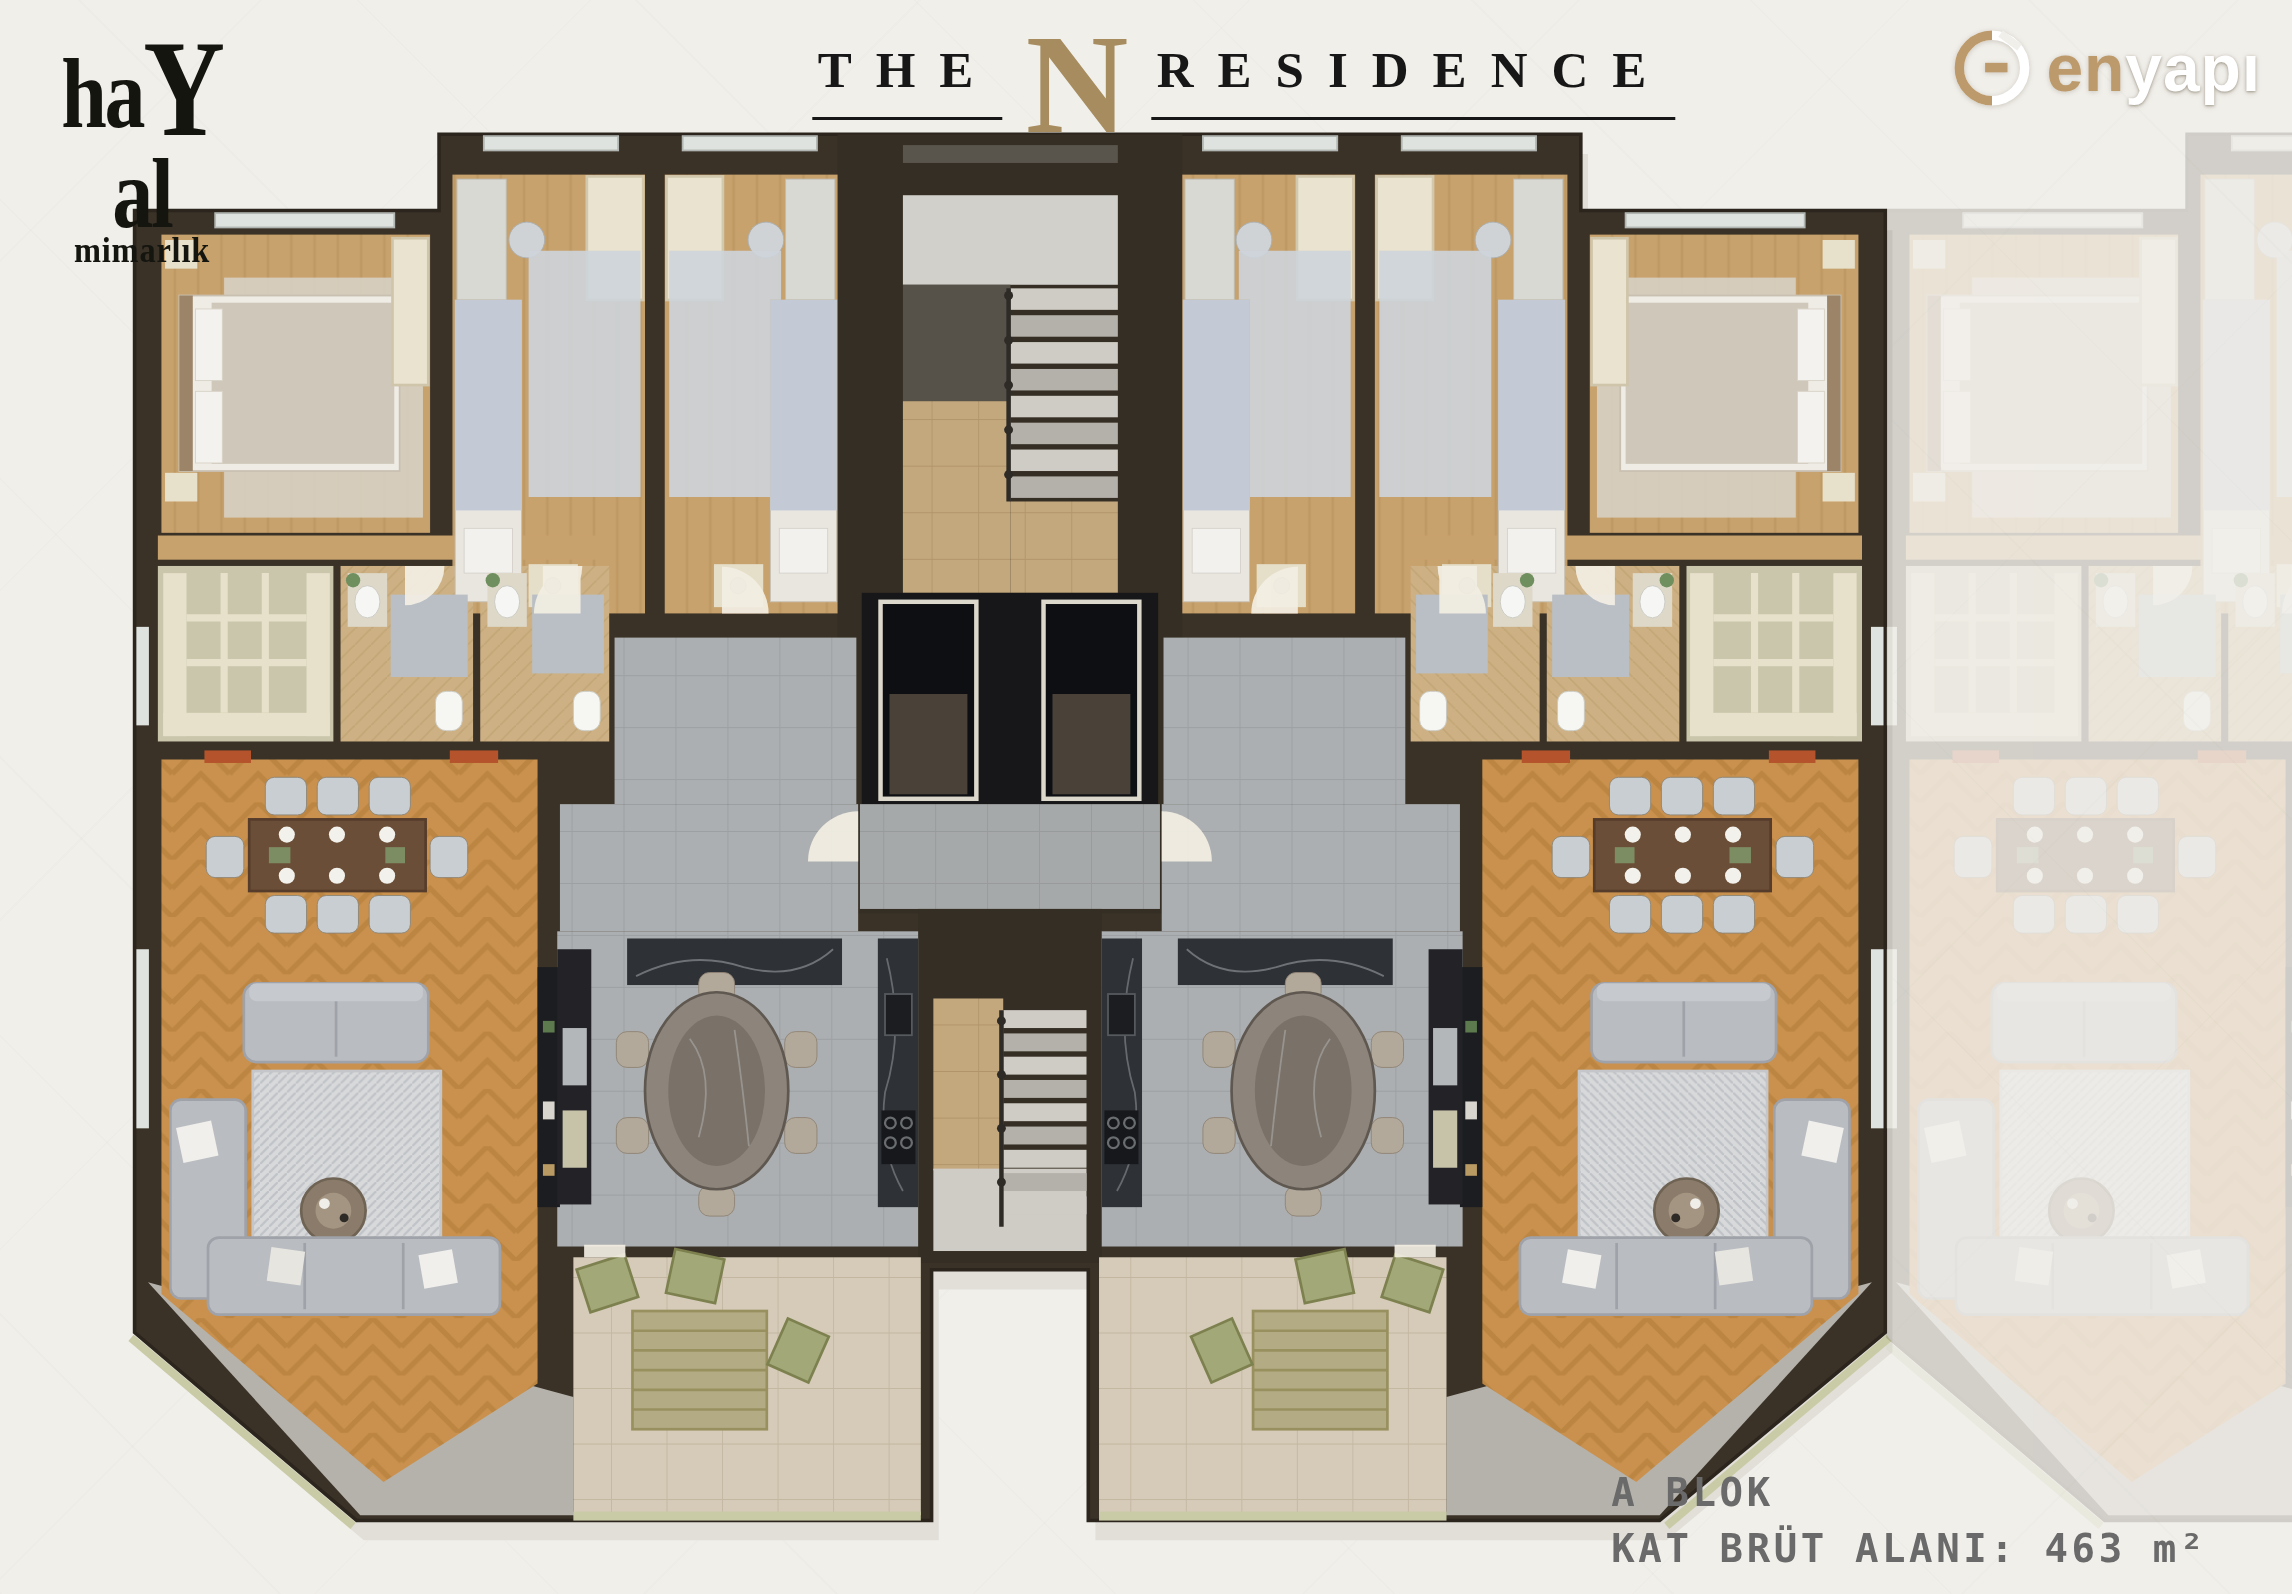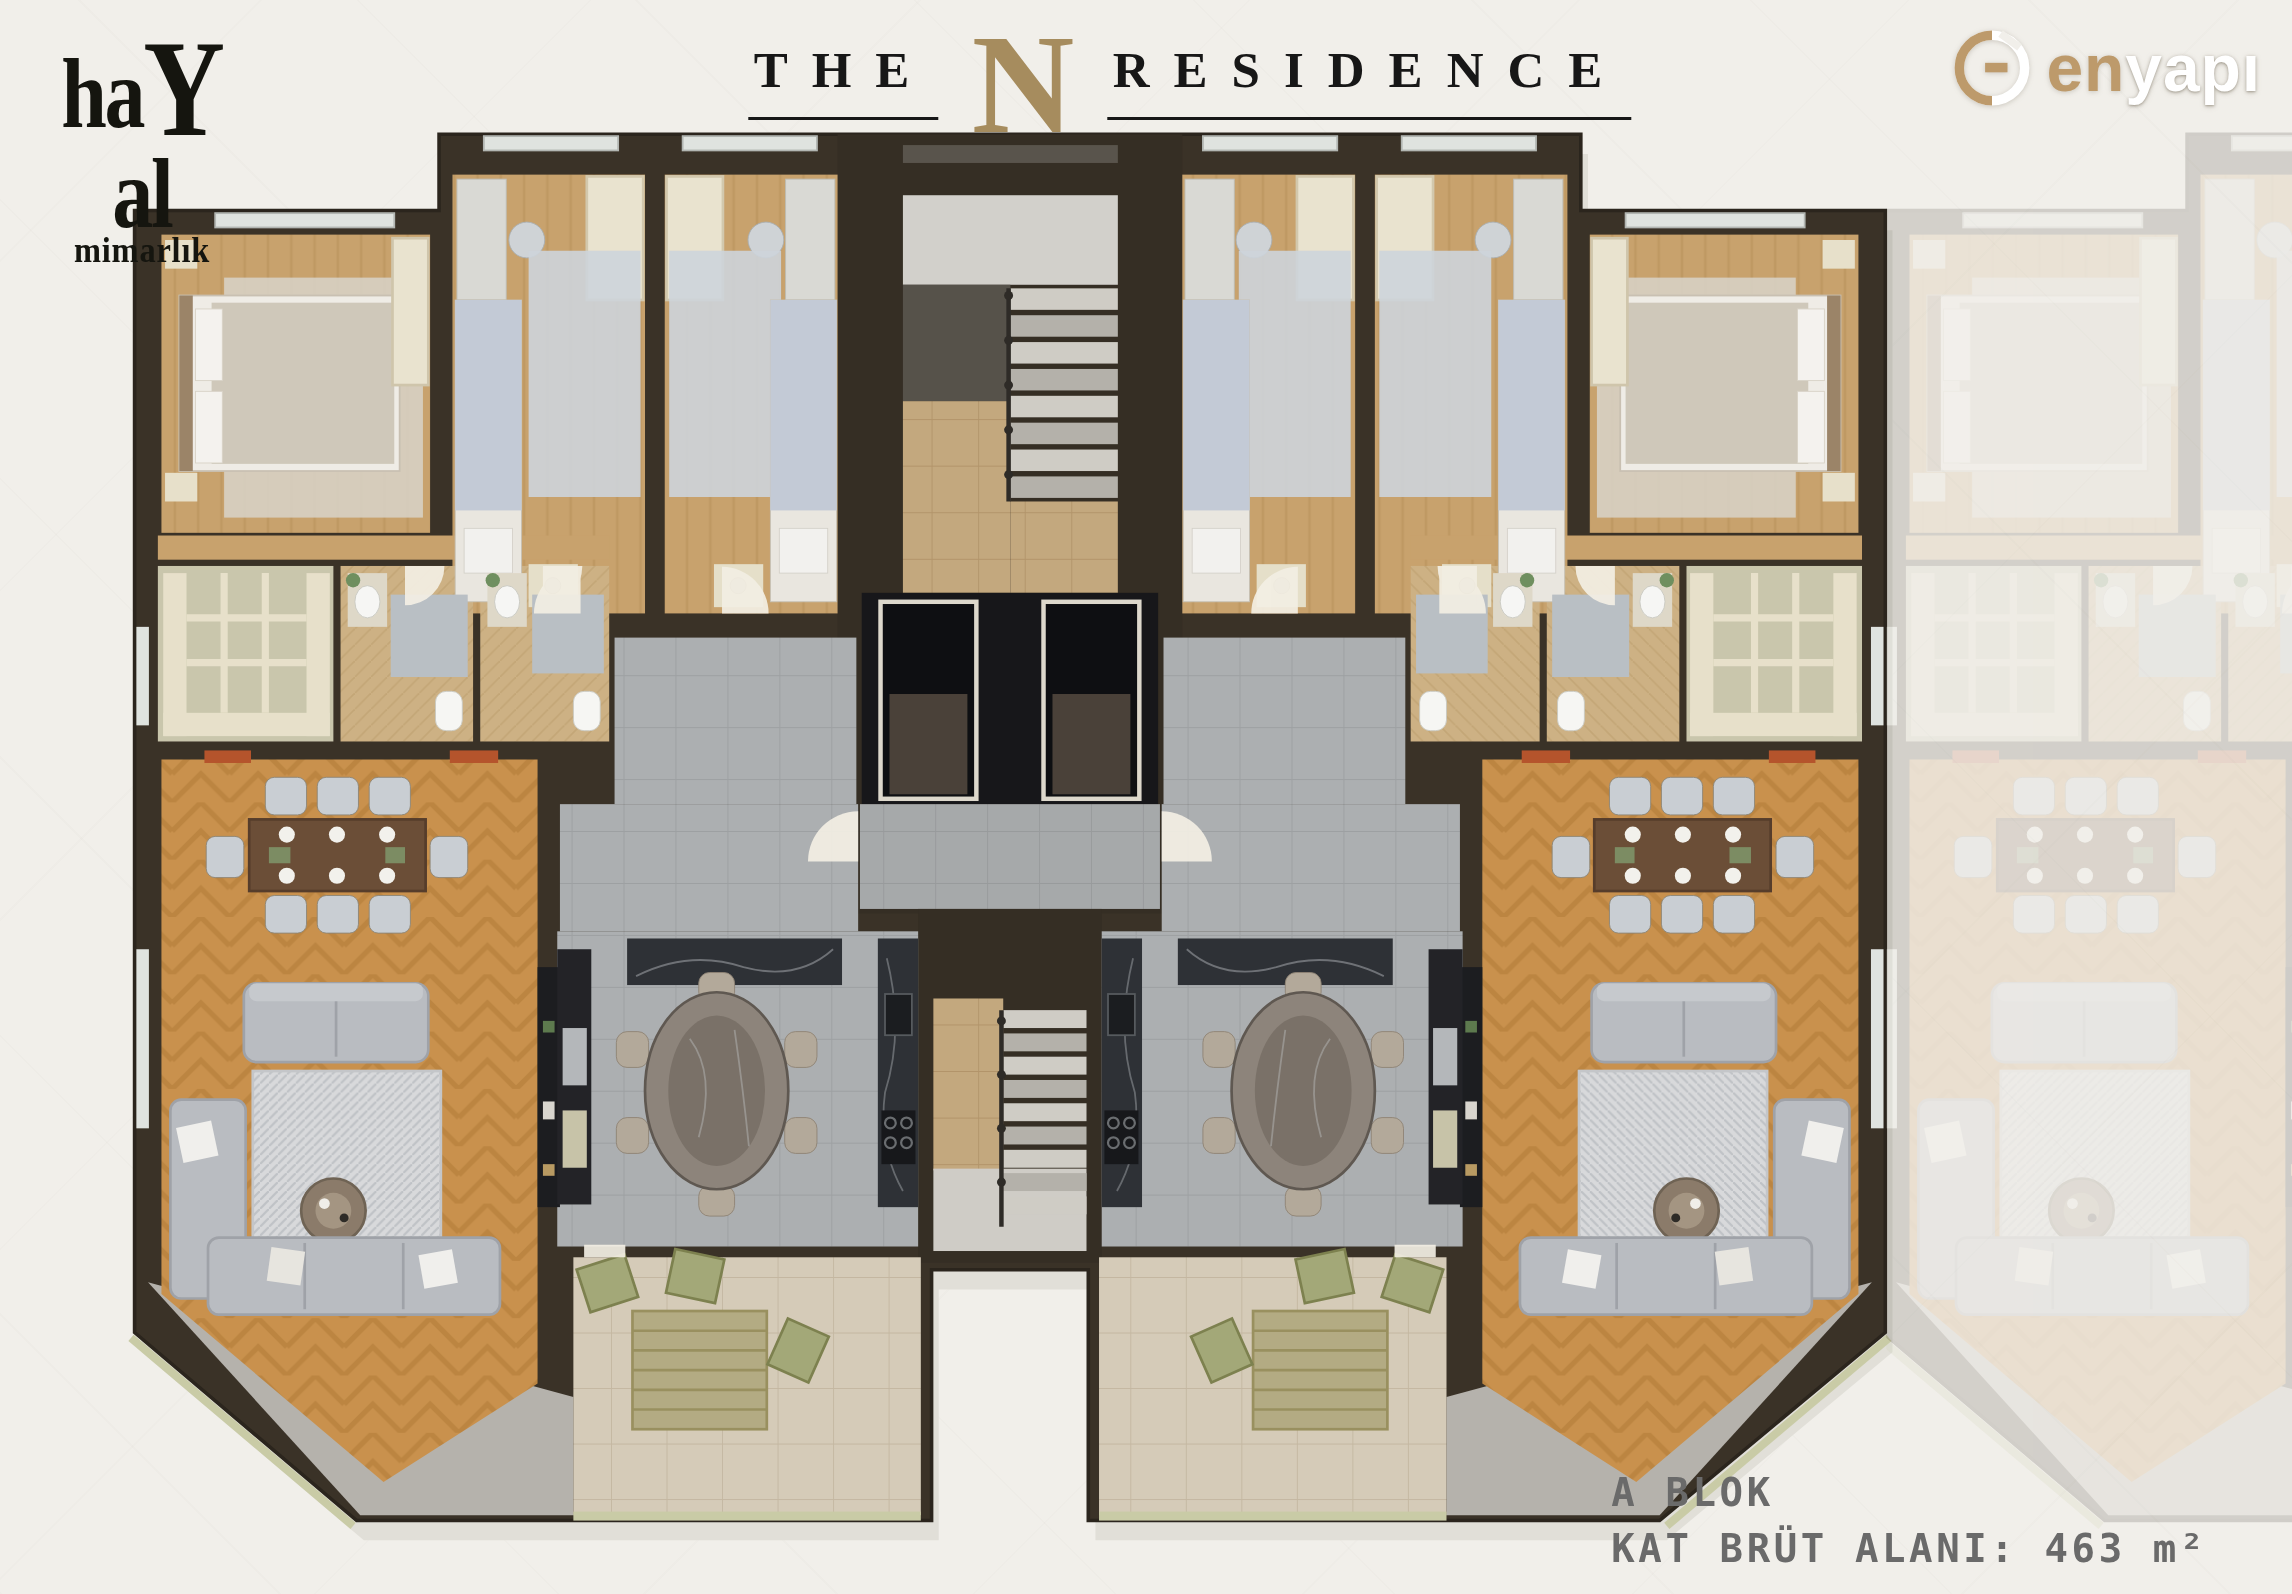--- a/index.html
+++ b/index.html
@@ -13,22 +13,22 @@
 
   
   .arch-logo{position:absolute;left:30px;top:15px;width:224px;text-align:center;color:#15150f;}
   .arch-logo .word{font-family:"Liberation Serif",serif;font-weight:bold;font-size:100px;line-height:.95;
                    display:inline-block;transform:scaleX(.82);letter-spacing:-2.7px;}
   .arch-logo .word .ycap{display:inline-block;font-size:1.38em;text-transform:uppercase;transform:translateY(.06em);}
   .arch-logo .sub{font-family:"Liberation Serif",serif;font-weight:bold;font-size:36px;letter-spacing:0.9px;
                   margin-top:-12.5px;transform:scaleX(.9);}
 
   
-  .title{position:absolute;left:1190px;top:16px;transform:translateX(-50%);
-         display:flex;align-items:flex-start;gap:33px;color:#171717;white-space:nowrap;}
+  .title{position:absolute;left:1244px;top:16px;transform:translateX(-50%);
+         display:flex;align-items:flex-start;gap:23px;color:#171717;white-space:nowrap;}
   .title .word{font-size:51px;font-weight:bold;letter-spacing:24px;padding:25px 5.4px 18px 5.4px;
                border-bottom:3.6px solid #171717;}
   .title .nletter{font-size:142px;line-height:.78;font-weight:bold;color:#a68c5e;padding-top:12.5px;}
 
   
   .dev-logo{position:absolute;right:32px;top:25px;display:flex;align-items:center;gap:12px;
             filter:drop-shadow(0 1.8px 2.7px rgba(90,80,60,.25));}
   .dev-logo .mark{width:86px;height:86px;}
   .dev-logo .wordmark{font-family:"Liberation Sans",sans-serif;font-weight:bold;font-size:66px;
             letter-spacing:0.9px;line-height:1;}

